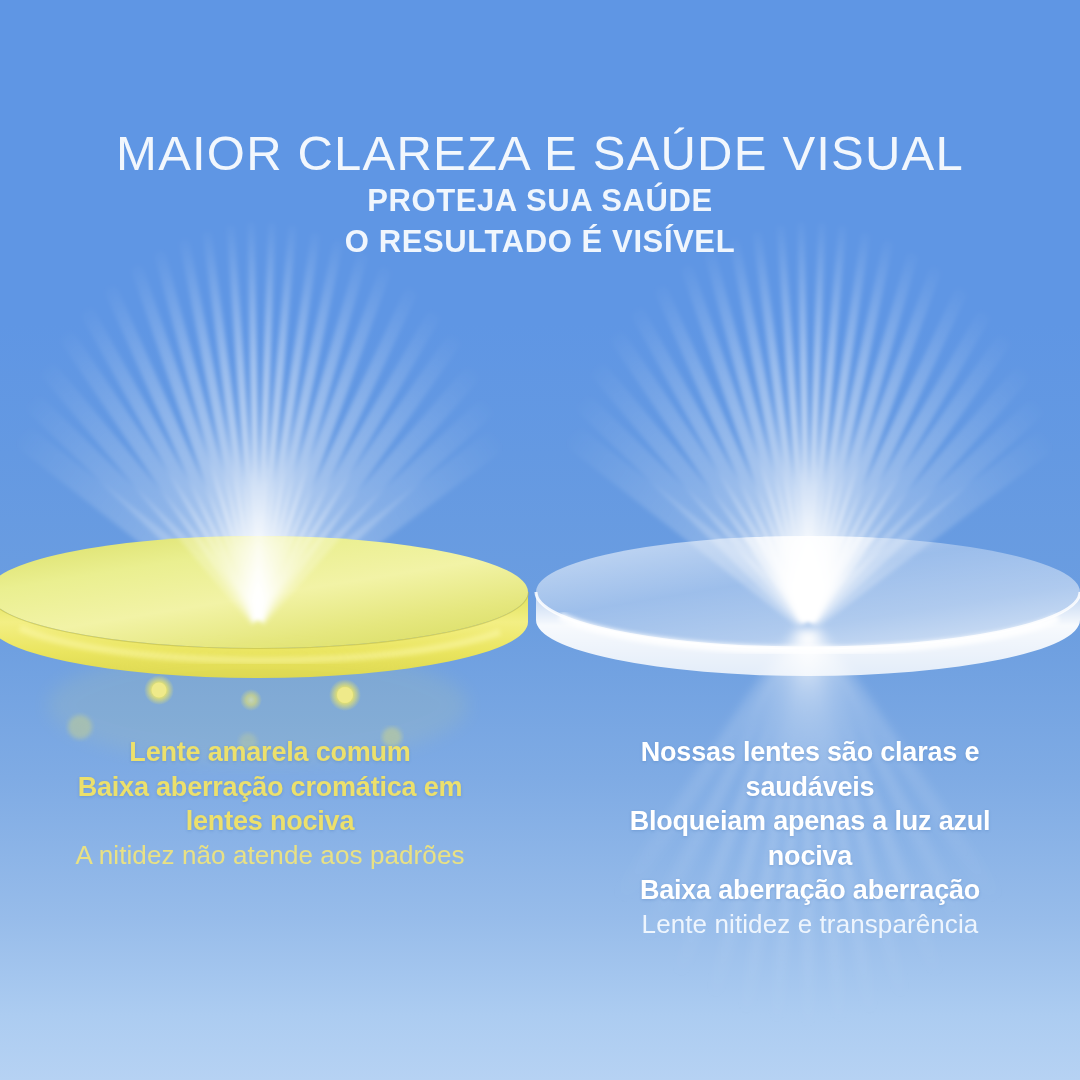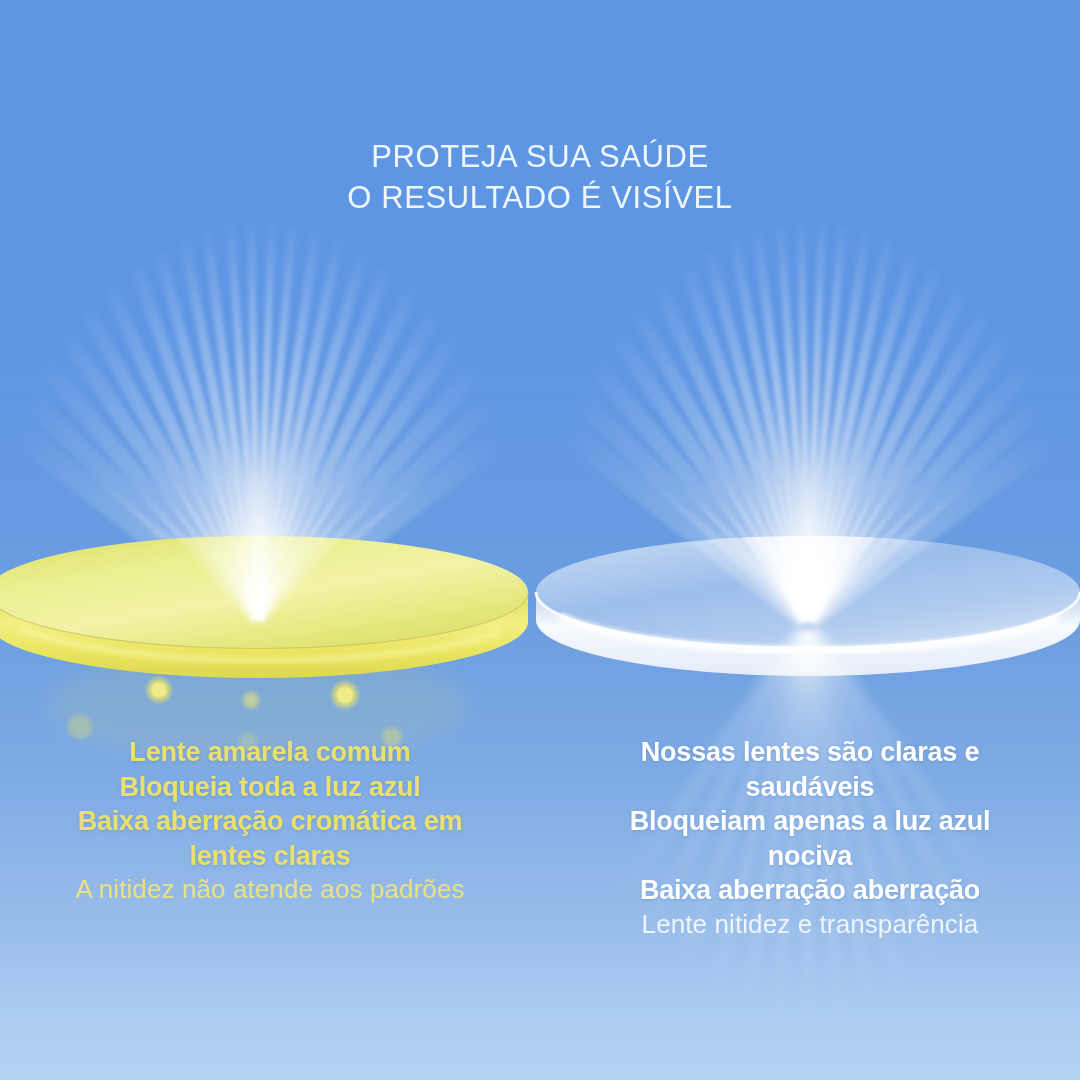--- a/index.html
+++ b/index.html
@@ -36,23 +36,22 @@
   .title {
     font-size: 49px;
     font-weight: 300;
     letter-spacing: 1.2px;
     color: #f2f7fd;
     line-height: 1.15;
     white-space: nowrap;
     font-stretch: condensed;
   }
   .subtitle {
-    margin-top: 12px;
     font-size: 31px;
-    font-weight: 400;
+    font-weight: 700;
     letter-spacing: 0.6px;
     color: #f0f6fd;
     line-height: 1.32;
   }
 
   
   .scene {
     position: absolute;
     top: 0;
     left: 0;
@@ -545,33 +544,33 @@
             <g transform="rotate(35)">
                 <rect x="-7" y="-345" width="14" height="345" opacity="0.40"></rect>
               </g>
           </g>
         </g>
       </g>
     </svg>
   </div>
 
   <div class="header">
+    <div class="title">MAIOR CLAREZA E SAÚDE VISUAL</div>
     <div class="subtitle">
       <div>PROTEJA SUA SAÚDE</div>
       <div>O RESULTADO É VISÍVEL</div>
     </div>
   </div>
 
   <div class="captions">
 
     <div class="col col-left">
       <div class="bold-line yellow">Lente amarela comum</div>
-      <div class="bold-line yellow">Bloqueia toda a luz azul</div>
       <div class="bold-line yellow">Baixa aberração cromática em</div>
-      <div class="bold-line yellow">lentes claras</div>
+      <div class="bold-line yellow">lentes nociva</div>
       <div class="sub-line yellow-soft">A nitidez não atende aos padrões</div>
     </div>
 
     <div class="col col-right">
       <div class="bold-line white">Nossas lentes são claras e</div>
       <div class="bold-line white">saudáveis</div>
       <div class="bold-line white">Bloqueiam apenas a luz azul</div>
       <div class="bold-line white">nociva</div>
       <div class="bold-line white">Baixa aberração aberração</div>
       <div class="sub-line white-soft">Lente nitidez e transparência</div>

